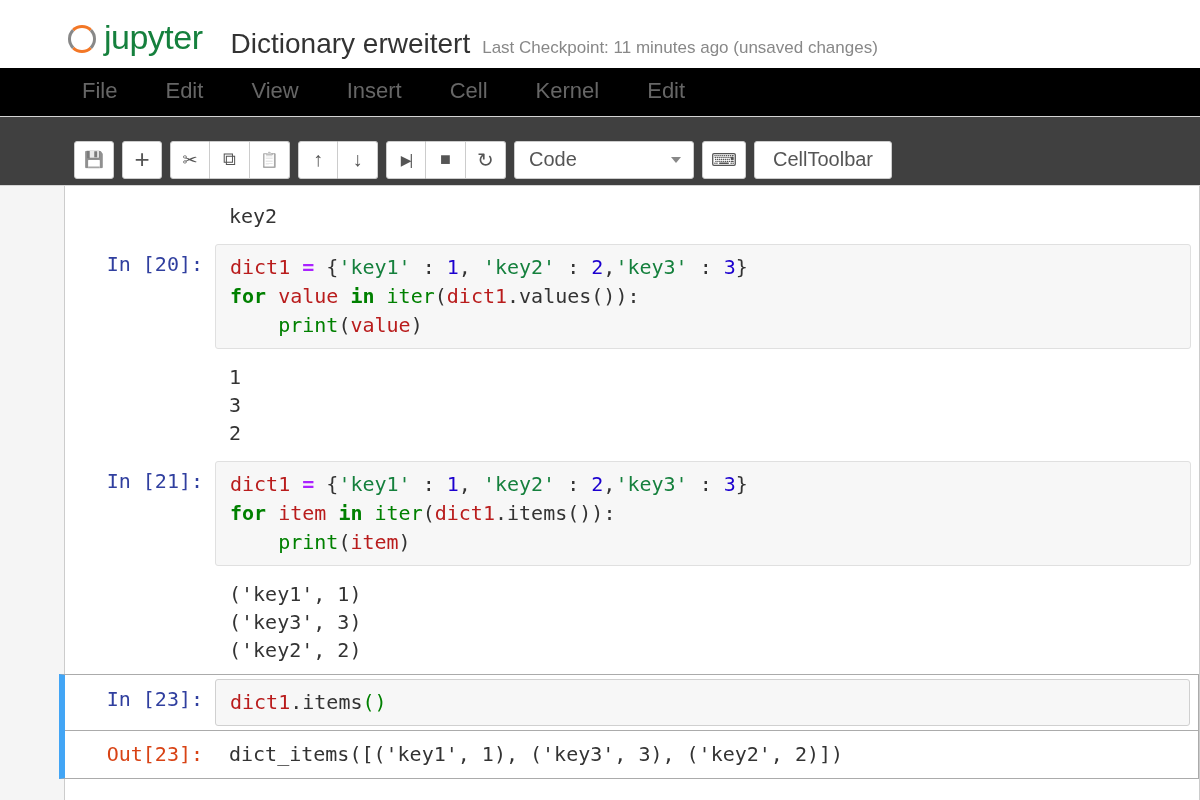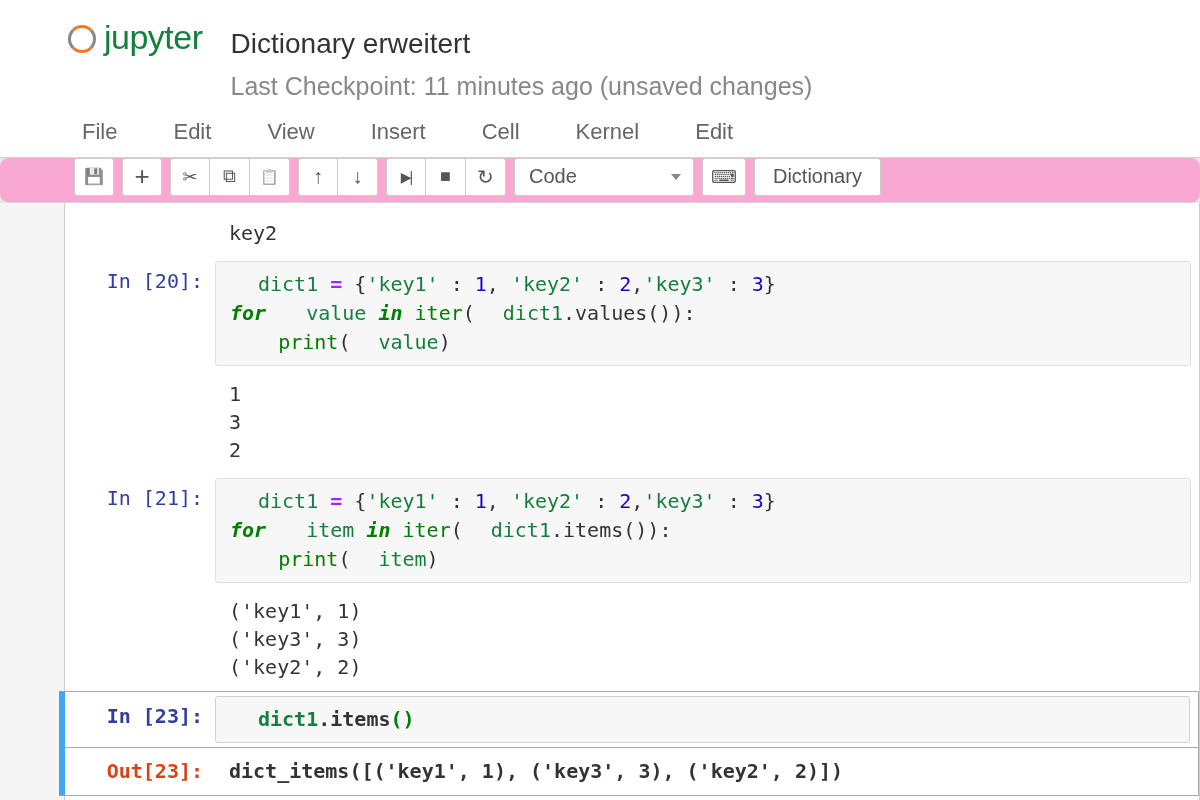--- a/index.html
+++ b/index.html
@@ -38,49 +38,47 @@
     border-top-color: #f37726;
     border-bottom-color: #f37726;
     position: relative;
     margin-bottom: -2px;
   }
   .nb-title-wrap {
     display: flex;
     align-items: baseline;
     gap: 12px;
     font-size: 28px;
-    flex-direction: column;
   }
   .nb-title { color: #333; }
-  .nb-checkpoint { color: #888; font-size: 25px; }
+  .nb-checkpoint { color: #888; font-size: 17px; }
 
   
   .menubar {
-    background: #ffffff;
+    background: #000000;
     border-bottom: 1px solid #d4d4d4;
     padding: 0 16px 0 74px;
     display: flex;
-    gap: 40px;
+    gap: 32px;
   }
   .menu-item {
     padding: 10px 8px 12px;
     font-size: 22px;
     color: #666;
     cursor: pointer;
   }
 
   
   .toolbar {
-    background: #f9a8d4;
+    background: #404040;
     border-bottom: 1px solid #d4d4d4;
-    padding: 0 0 6px 74px;
+    padding: 24px 0 6px 74px;
     display: flex;
     align-items: center;
     gap: 8px;
-    border-radius: 9px;
   }
   .tb-group { display: flex; }
   .tb-btn {
     border: 1px solid #ccc;
     background: #fff;
     height: 38px;
     min-width: 40px;
     padding: 0 8px;
     display: flex;
     align-items: center;
@@ -142,21 +140,20 @@
     border-top: none;
     min-height: 100%;
     padding-top: 6px;
   }
 
   .cell { display: flex; padding: 4px 0; }
   .cell.selected {
     border: 1px solid #ababab;
     border-left: 6px solid #42a5f5;
     margin-left: -6px;
-    font-weight: bold;
   }
   .prompt {
     width: 150px;
     flex: 0 0 150px;
     text-align: right;
     padding: 8px 12px;
     font-family: Menlo, Monaco, Consolas, monospace;
     font-size: 20px;
   }
   .in-prompt  { color: #303f9f; }
@@ -185,24 +182,24 @@
     font-size: 20px;
     line-height: 1.4;
     white-space: pre;
     padding: 6px 14px;
     color: #333;
   }
 
   
   .tok-str  { color: #15803d; }
   .tok-num  { color: #1c00cf; }
-  .tok-kw   { color: #008000; font-weight: bold; font-style: italic; }
+  .tok-kw   { color: #008000; font-weight: bold; }
   .tok-bi   { color: #008000; }
   .tok-op   { color: #aa22ff; font-weight: bold; }
-  .tok-name { color: #15803d; margin-left: 28px; }
+  .tok-name { color: #b91c1c; }
   .tok-par  { color: #333; }
   .tok-call { color: #333; }
 </style>
 </head>
 <body>
 
 <div class="header">
   <div class="logo">
     <span class="logo-mark"></span>
     <span>jupyter</span>
@@ -266,21 +263,21 @@
   </div>
   <div class="tb-select">
     <span>Code</span>
     <span class="caret"></span>
   </div>
   <div class="tb-group">
     <div class="tb-btn">
         <span class="i-kbd"></span>
       </div>
   </div>
-  <div class="tb-btn tb-cta">Dictionary</div>
+  <div class="tb-btn tb-cta">CellToolbar</div>
 </div>
 
 <div class="notebook-scroll">
   <div class="notebook">
 
     <div class="cell">
       <div class="prompt"></div>
       <div class="cell-body">
         <div class="output-area">key2</div>
       </div>

